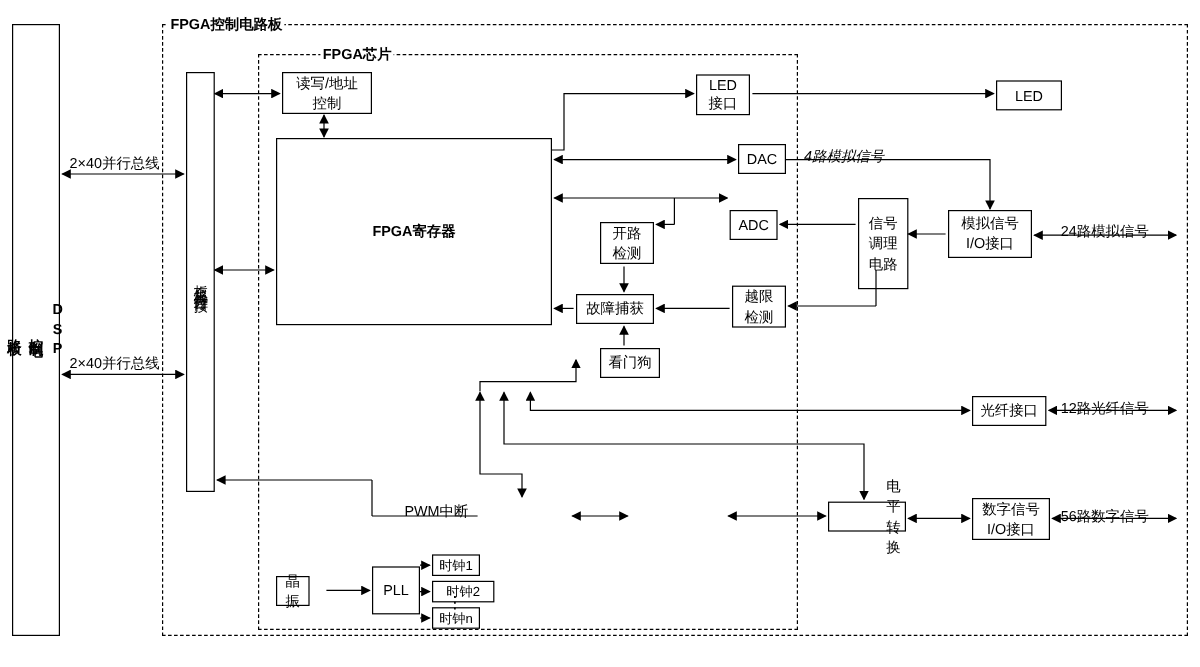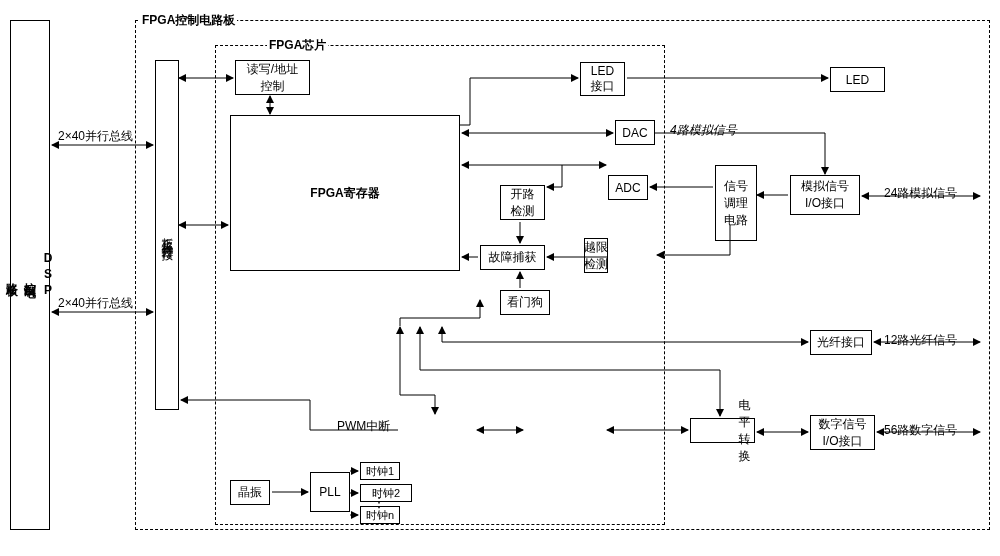--- a/index.html
+++ b/index.html
@@ -79,35 +79,35 @@
 
   <div class="box" style="left:500px; top:185px; width:45px; height:35px; white-space:pre;">开路
 检测</div>
 
   <div class="box" style="left:480px; top:245px; width:65px; height:25px;">故障捕获</div>
 
   <div class="box" style="left:500px; top:290px; width:50px; height:25px;">看门狗</div>
 
 
 
-  <div class="box" style="left:230px; top:480px; width:40px; height:25px;">晶振</div>
+  <div class="box" style="left:230px; top:480px; width:28px; height:25px;">晶振</div>
   <div class="box" style="left:310px; top:472px; width:40px; height:40px;">PLL</div>
   <div class="box" style="left:360px; top:462px; width:40px; height:18px; font-size:11px;">时钟1</div>
   <div class="box" style="left:360px; top:484px; width:52px; height:18px; font-size:11px;">时钟2</div>
   <div class="box" style="left:360px; top:506px; width:40px; height:18px; font-size:11px;">时钟n</div>
   <div style="position:absolute; left:372px; top:500px; font-size:14px; line-height:4px; letter-spacing:-1px;">⋮</div>
 
   <div class="box" style="left:580px; top:62px; width:45px; height:34px; white-space:pre;">LED
 接口</div>
 
   <div class="box" style="left:615px; top:120px; width:40px; height:25px;">DAC</div>
 
   <div class="box" style="left:608px; top:175px; width:40px; height:25px;">ADC</div>
 
-  <div class="box" style="left:584px; top:238px; width:24px; height:35px; white-space:pre;">越限
+  <div class="box" style="left:610px; top:238px; width:45px; height:35px; white-space:pre;">越限
 检测</div>
 
   <div class="box" style="left:830px; top:67px; width:55px; height:25px;">LED</div>
 
   <div class="box" style="left:690px; top:418px; width:65px; height:25px;padding-left:48px;">电平转换</div>
 
   <div class="box" style="left:715px; top:165px; width:42px; height:76px; white-space:pre;">信号
 调理
 电路</div>
 

